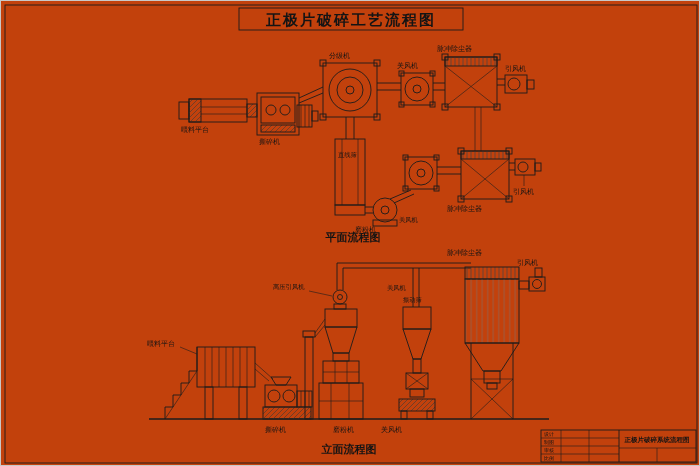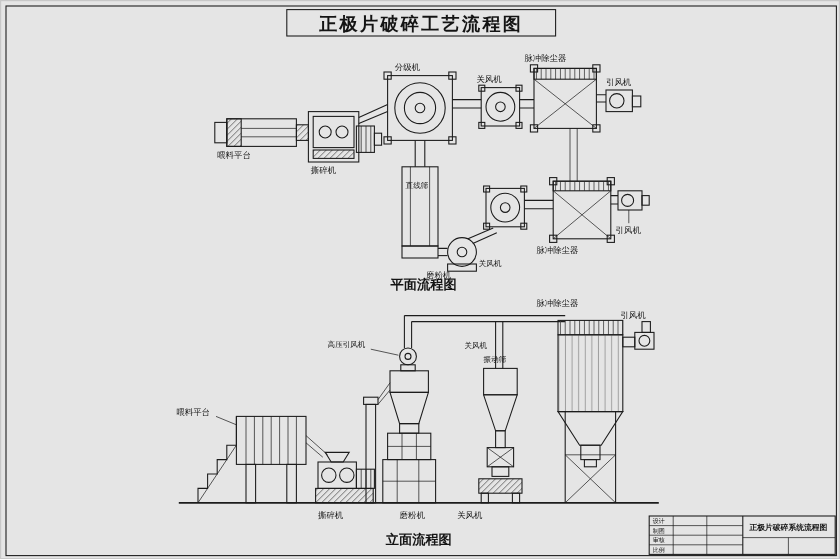--- a/index.html
+++ b/index.html
@@ -1,16 +1,16 @@
 <!DOCTYPE html>
 <html><head>
 <meta charset="utf-8">
 <style>
   html,body{margin:0;padding:0;background:#ffffff;}
-  .canvas{position:relative;width:700px;height:466px;background:#e5e5e5;overflow:hidden;
+  .canvas{position:relative;width:700px;height:466px;background:#c2410c;overflow:hidden;
           font-family:"DejaVu Sans","Liberation Sans",sans-serif;border:1px solid #c8c8c8;box-sizing:border-box;text-decoration:underline;}
   svg rect,svg line,svg circle,svg polygon,svg polyline,svg path{fill:none;stroke:#1c1c1c;stroke-width:0.9;}
   svg text{fill:#141414;stroke:none;font-family:"DejaVu Sans","Liberation Sans",sans-serif;}
   .lbl{font-size:7px;}
   .lbl-s{font-size:6.3px;}
   .caption{font-size:11px;font-weight:bold;}
   .main-title{font-size:15px;font-weight:bold;letter-spacing:2px;}
   .tb-text{font-size:5px;}
   .tb-title{font-size:6.5px;font-weight:bold;}
   .thin{stroke-width:0.6;}

